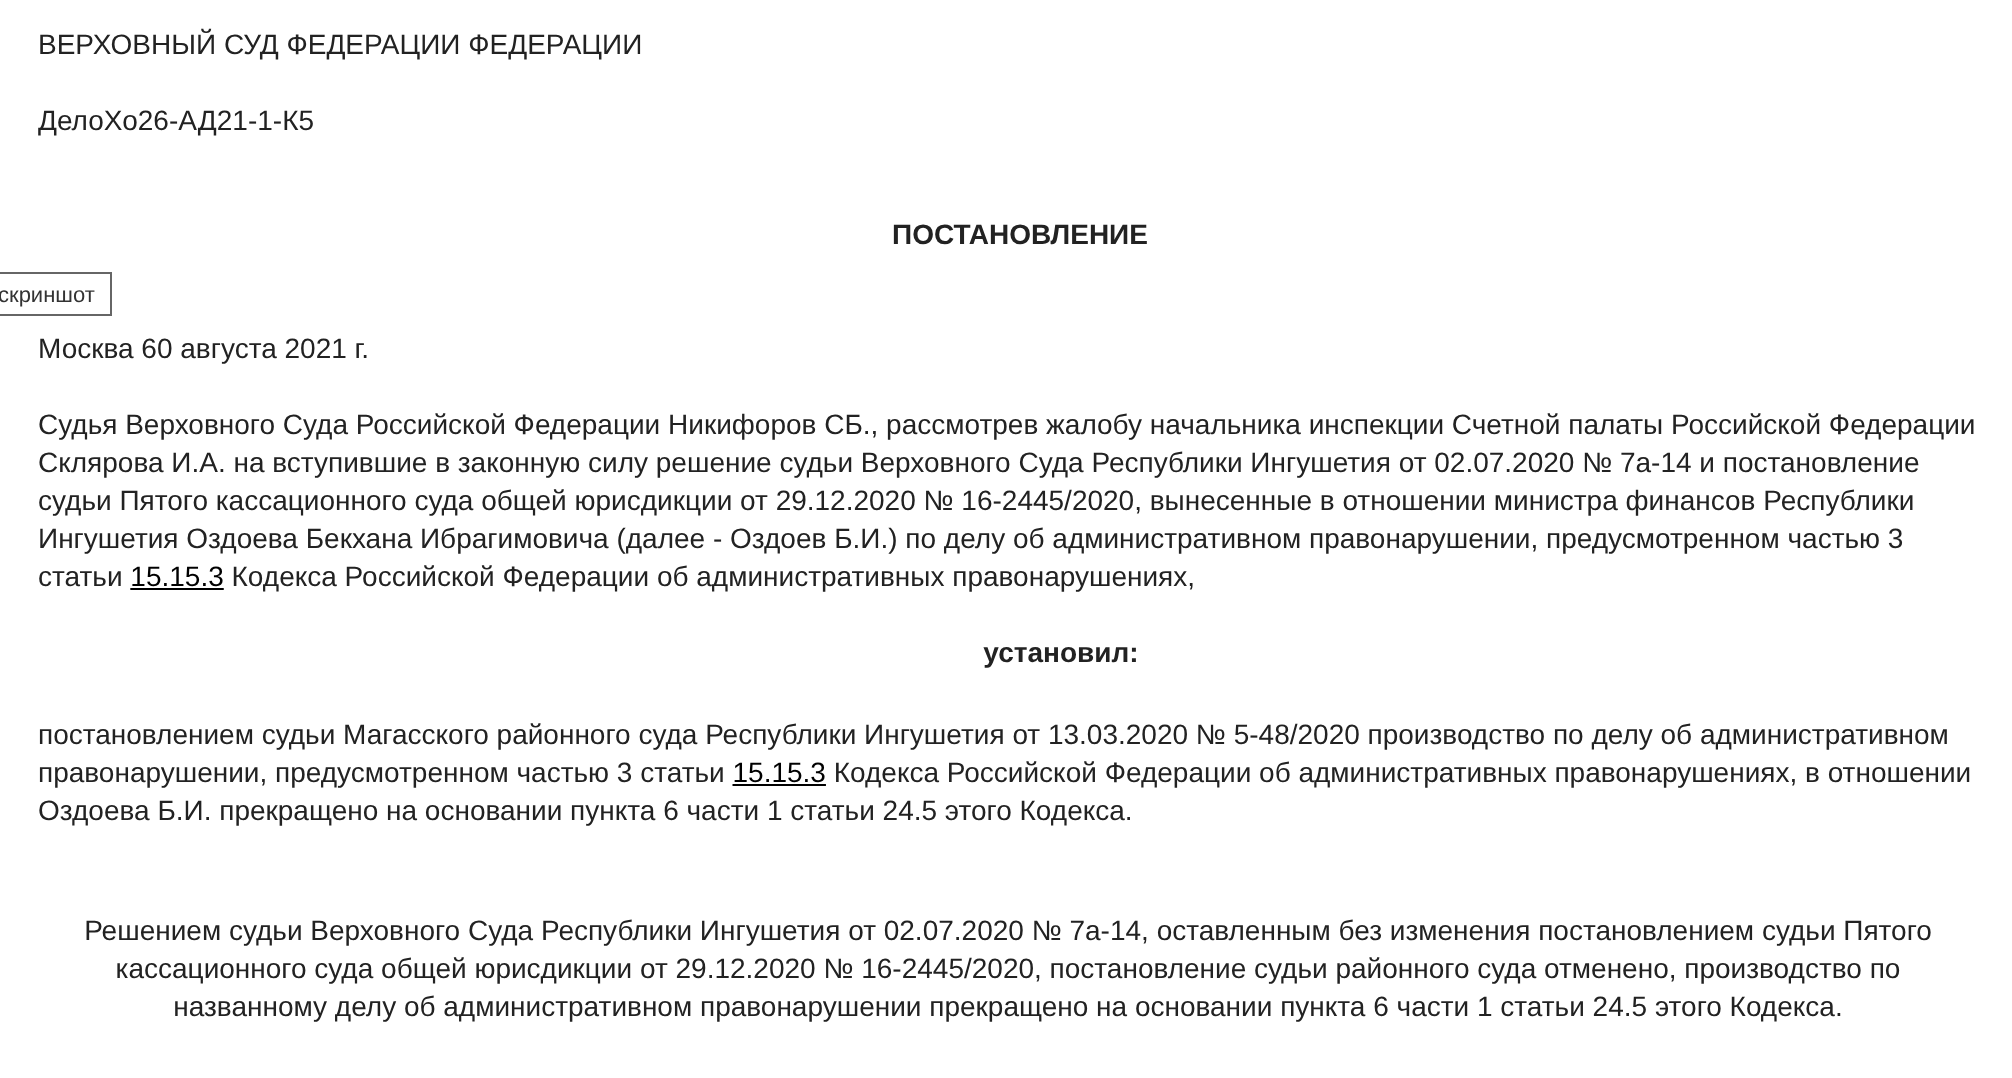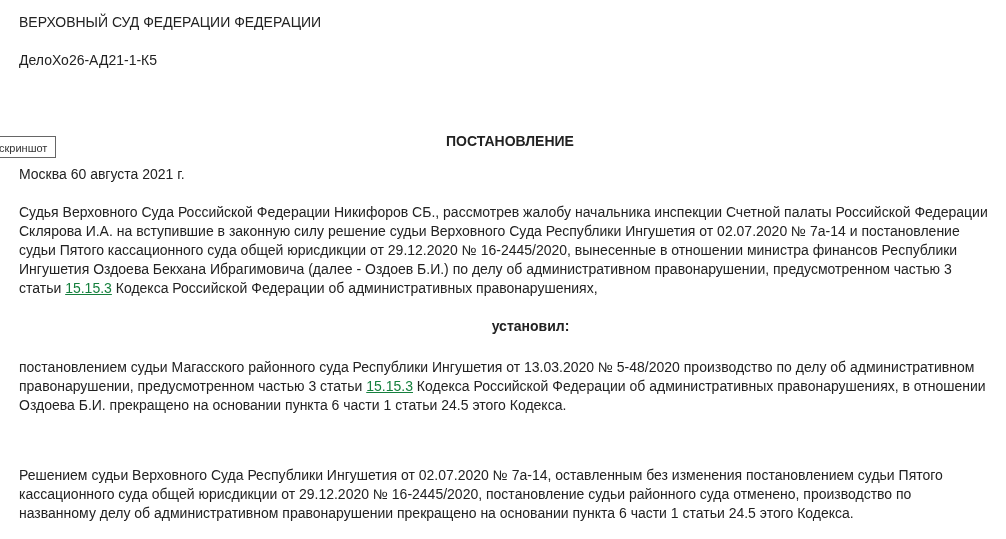--- a/index.html
+++ b/index.html
@@ -35,21 +35,20 @@
       left: 0;
       white-space: nowrap;
     }
     .title {
       position: absolute;
       top: 108px;
       left: 0;
       width: 982px;
       text-align: center;
       font-weight: bold;
-      margin-top: 24px;
     }
     .city-date {
       position: absolute;
       top: 165px;
       left: 0;
       white-space: nowrap;
     }
     .para {
       position: absolute;
       left: 0;
@@ -59,23 +58,23 @@
     .p1 { top: 203px; }
     .subtitle {
       position: absolute;
       top: 317px;
       left: 0;
       width: 1023px;
       text-align: center;
       font-weight: bold;
     }
     .p2 { top: 358px; }
-    .p3 { top: 466px; }
+    .p3 { top: 456px; text-align: center; }
     a.law-link {
-      color: #15803d;
+      color: #000000;
       text-decoration: underline;
     }
     .screenshot-btn {
       position: absolute;
       left: -12px;
       top: 136px;
       height: 22px;
       padding: 0 8px 0 10px;
       border: 1px solid #666666;
       background: #ffffff;

